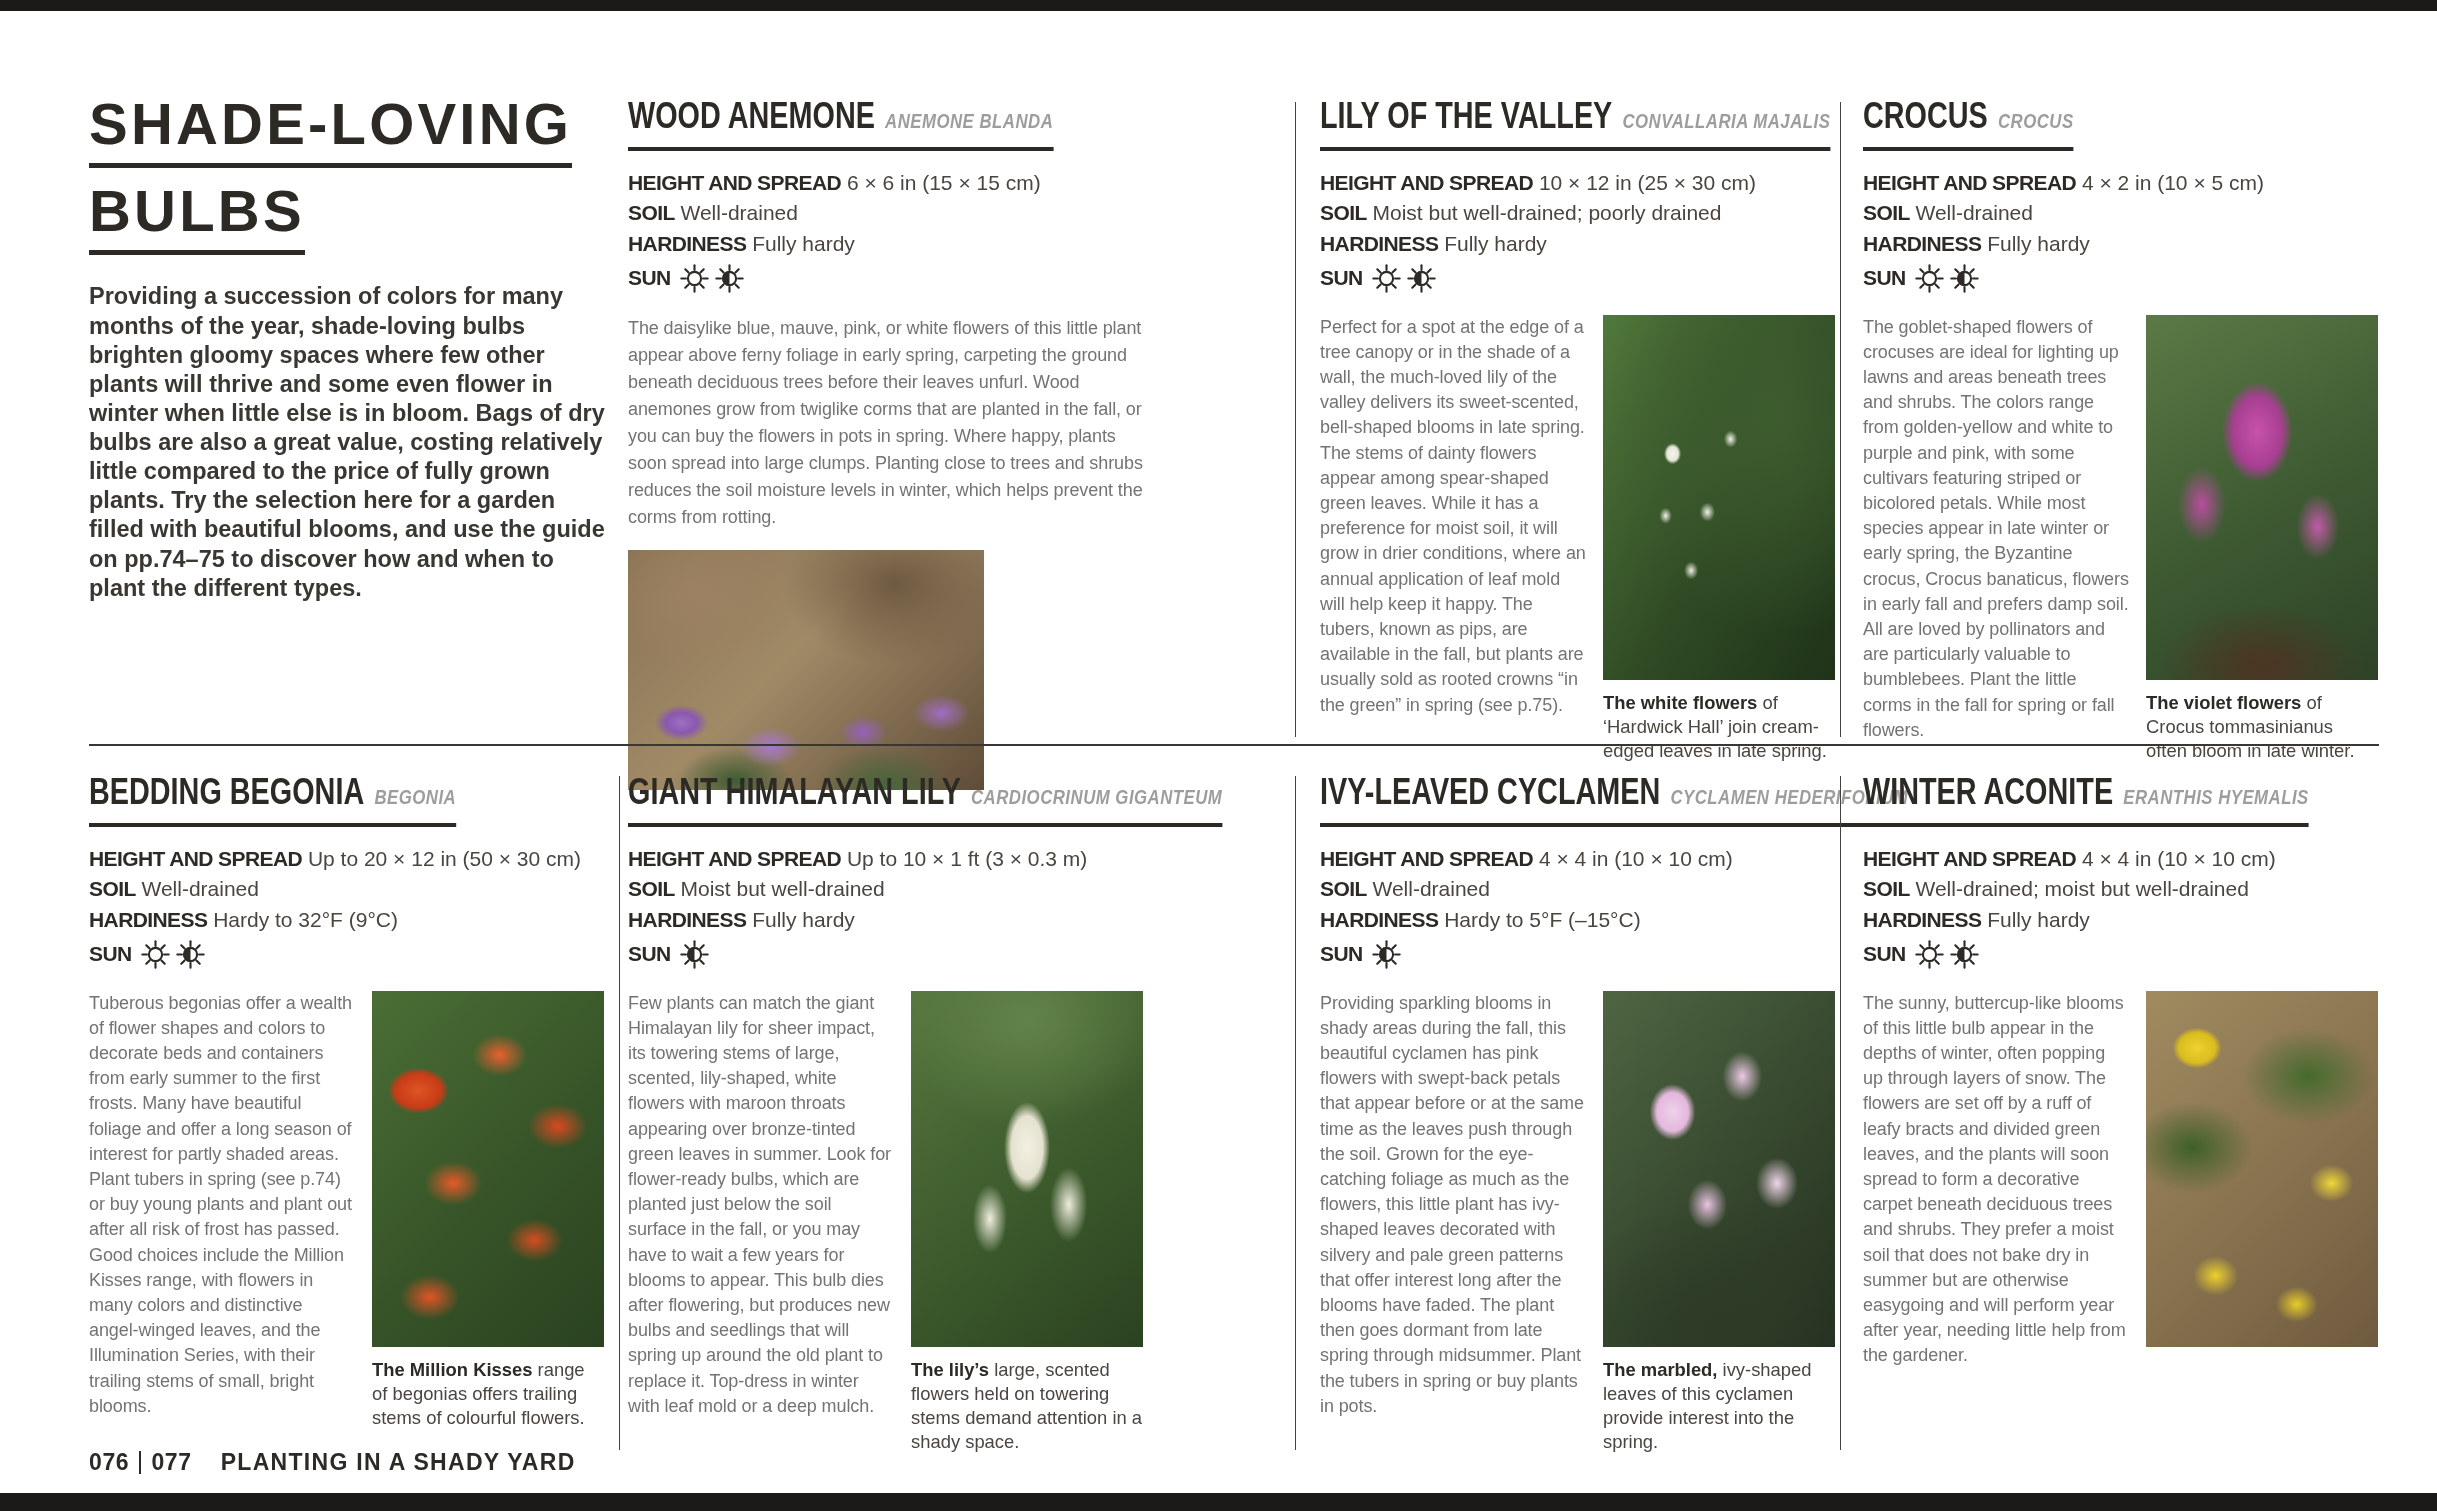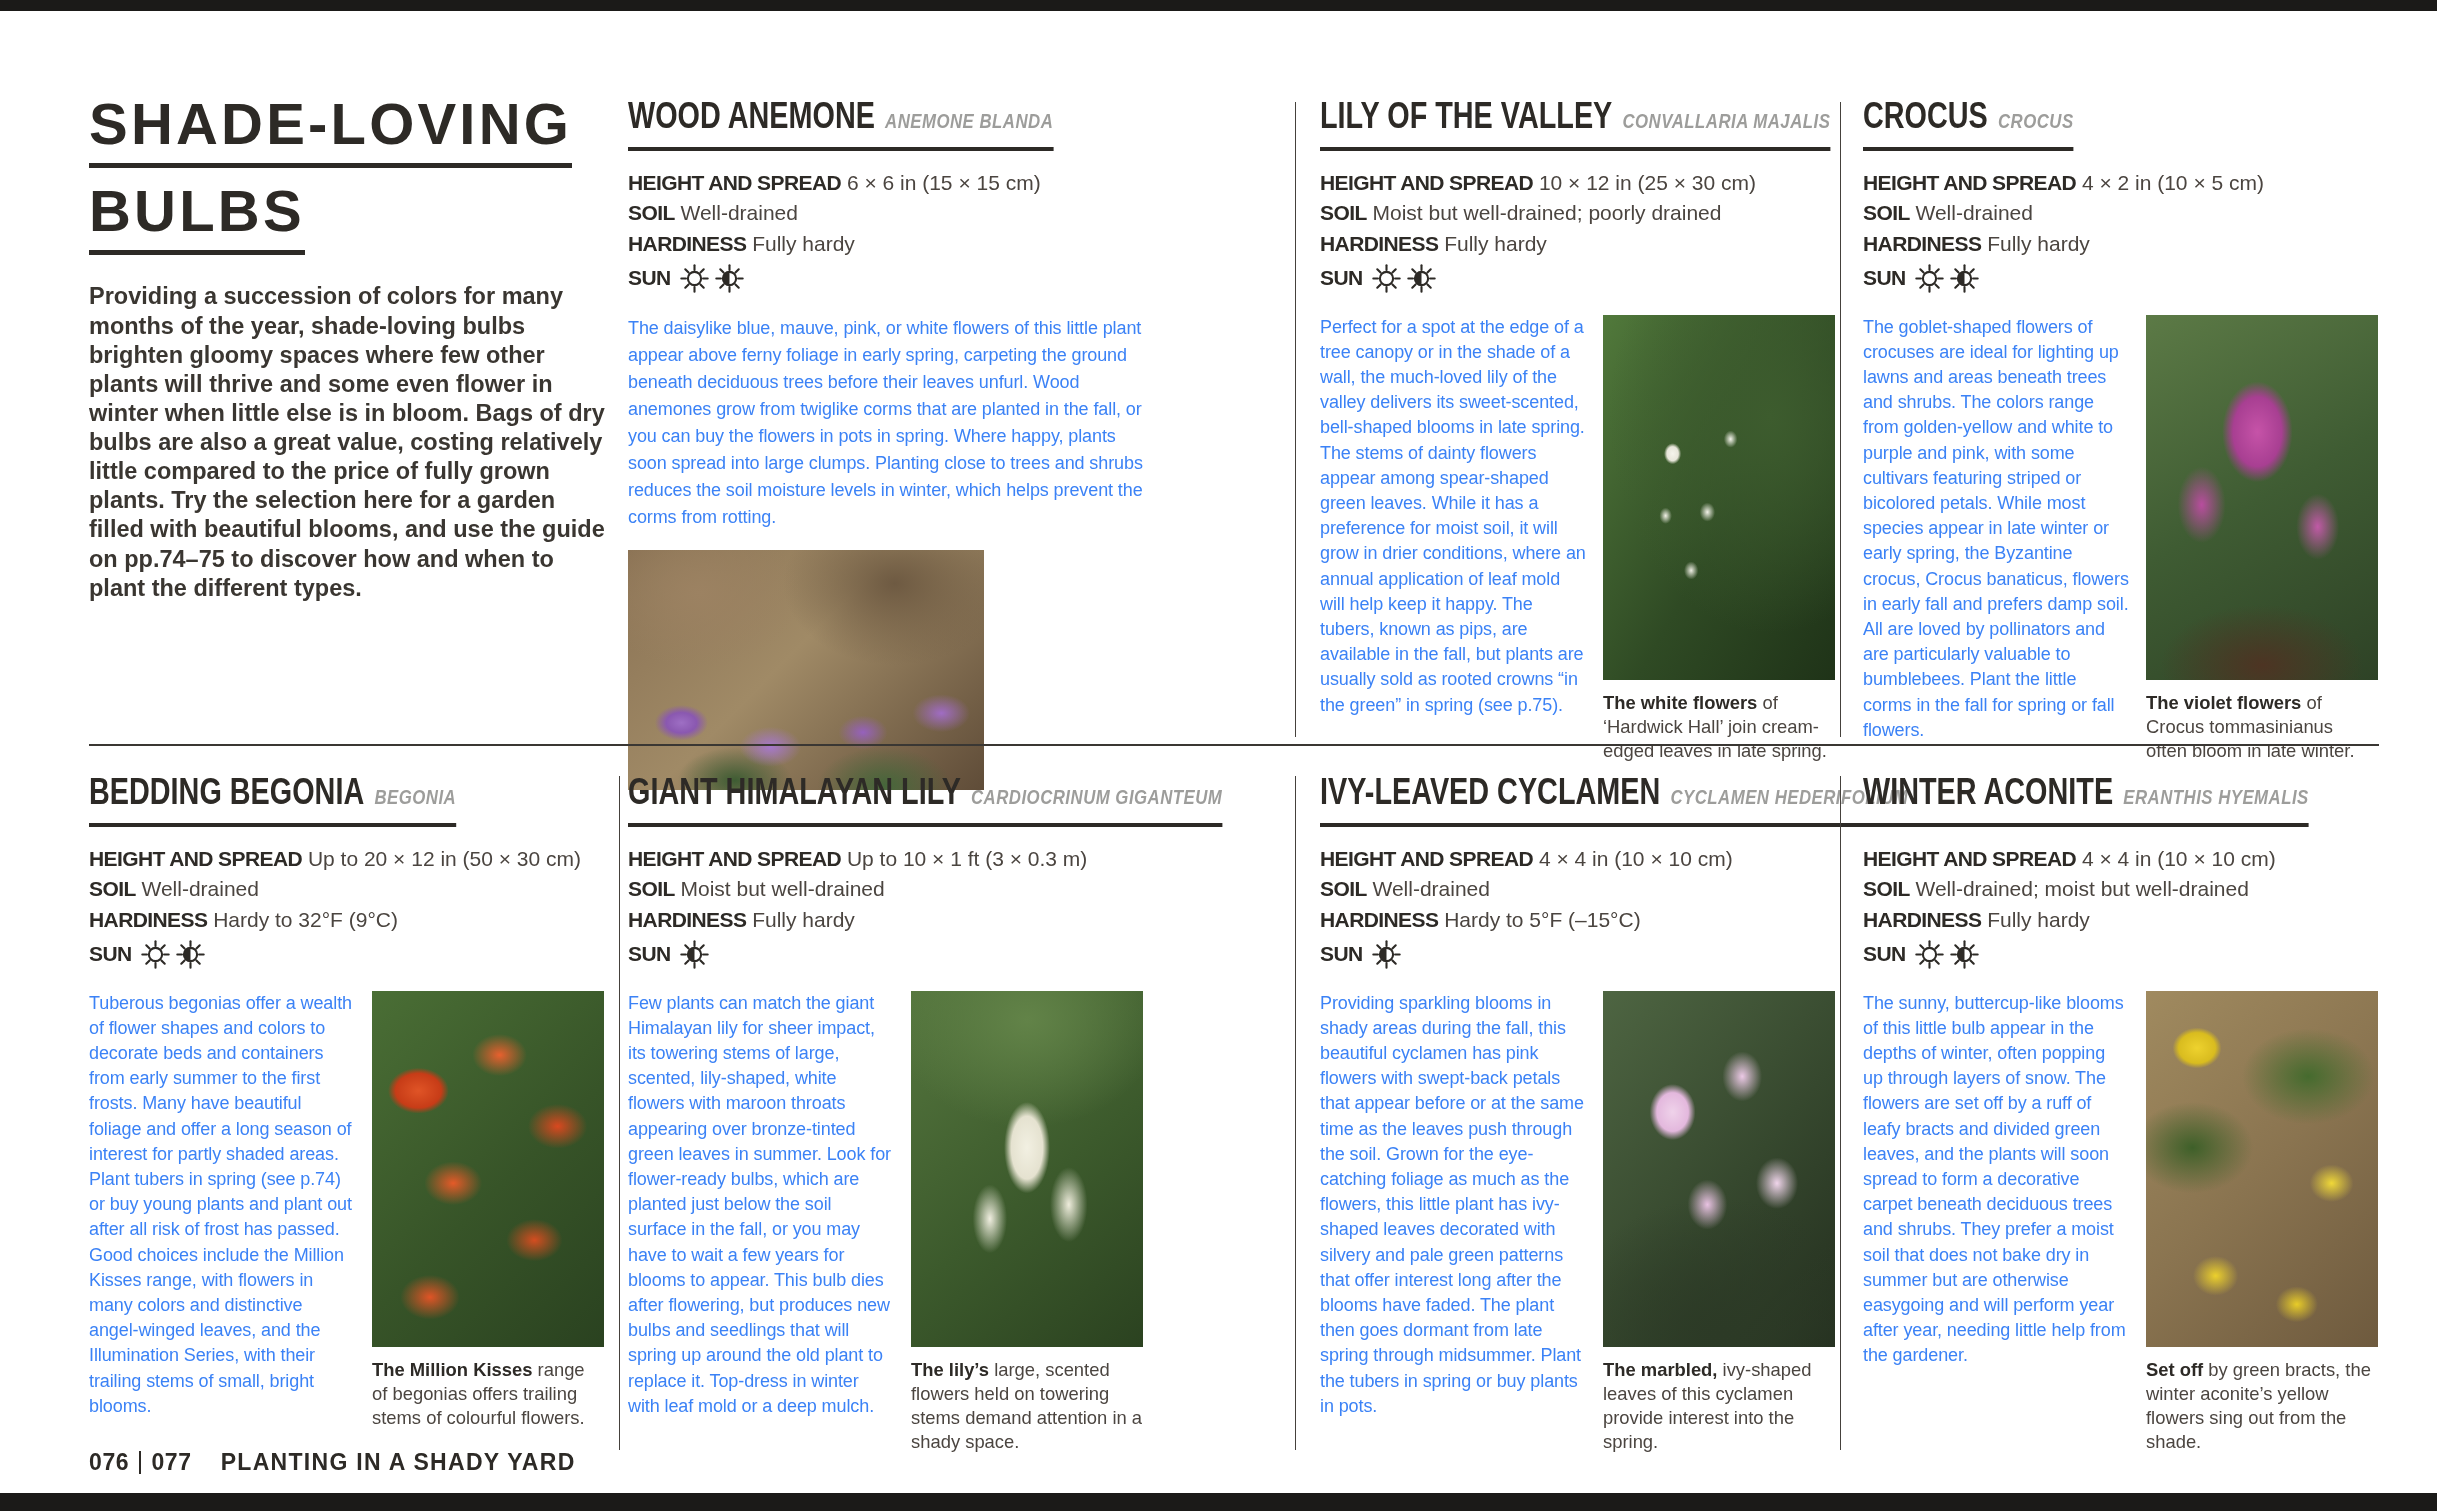--- a/index.html
+++ b/index.html
@@ -22,21 +22,21 @@
   .title{font-size:36px;font-weight:700;color:#2d2a26;letter-spacing:0;}
   .latin{font-size:21px;font-weight:700;font-style:italic;color:#9d9d9b;margin-left:12.7px;letter-spacing:0.6px;}
   .specs{margin-top:19px;}
   .spec{font-size:21px;line-height:1.26;color:#4b4540;margin-bottom:3.8px;}
   .sl{font-weight:700;color:#2d2a26;letter-spacing:-0.6px;}
   .sun-row{display:flex;align-items:center;gap:9px;margin-top:7px;}
   .sun-icons{display:inline-flex;gap:6.3px;align-items:center;}
   .sun-icons svg{width:29px;height:29px;display:block;}
 
   .body-flex{display:flex;gap:17px;margin-top:21.6px;}
-  .desc{margin:0;font-size:18px;line-height:1.4;color:#3b82f6;flex:1;letter-spacing:-0.1px;}
+  .desc{margin:0;font-size:18px;line-height:1.4;color:#737373;flex:1;letter-spacing:-0.1px;}
   .desc.wide{line-height:1.5;flex:none;width:100%;}
   .photocol{margin:0;width:232px;flex:none;display:flex;flex-direction:column;}
   .ph{width:100%;background-color:#55763e;}
   .caption{margin:11.4px 0 0 0;font-size:18.4px;line-height:1.3;color:#4b4540;}
   .caption strong{color:#2d2a26;}
 
   
   .ph-anemone{background:
     radial-gradient(38px 25.4px at 15% 72%, #9e6fc4 0%, #8a58b0 40%, transparent 70%),
     radial-gradient(44px 28.6px at 40% 82%, #a678cc 0%, transparent 70%),
@@ -435,23 +435,20 @@
               <circle cx="22" cy="22" r="10" fill="none" stroke="#2d2a26" stroke-width="3.2"></circle>
               <path d="M22 12 A10 10 0 0 0 22 32 Z" fill="#2d2a26"></path>
             </svg>
           </span>
         </div>
     </div>
     <div class="body-flex">
       <p class="desc">The sunny, buttercup-like blooms of this little bulb appear in the depths of winter, often popping up through layers of snow. The flowers are set off by a ruff of leafy bracts and divided green leaves, and the plants will soon spread to form a decorative carpet beneath deciduous trees and shrubs. They prefer a moist soil that does not bake dry in summer but are otherwise easygoing and will perform year after year, needing little help from the gardener.</p>
       <figure class="photocol">
         <div class="ph ph-aconite" style="height:356px;"></div>
-        <figcaption class="caption">
-          <strong>Set off</strong><span> by green bracts, the winter aconite’s yellow flowers sing out from the shade.</span>
-        </figcaption>
       </figure>
     </div>
   </section>
 
   <div class="vrule" style="left:1295px;top:102px;height:635px;"></div>
   <div class="vrule" style="left:1840px;top:102px;height:635px;"></div>
   <div class="hrule" style="left:89px;top:744px;width:2290px;"></div>
   <div class="vrule" style="left:619px;top:776px;height:674px;"></div>
   <div class="vrule" style="left:1295px;top:776px;height:674px;"></div>
   <div class="vrule" style="left:1840px;top:776px;height:674px;"></div>

